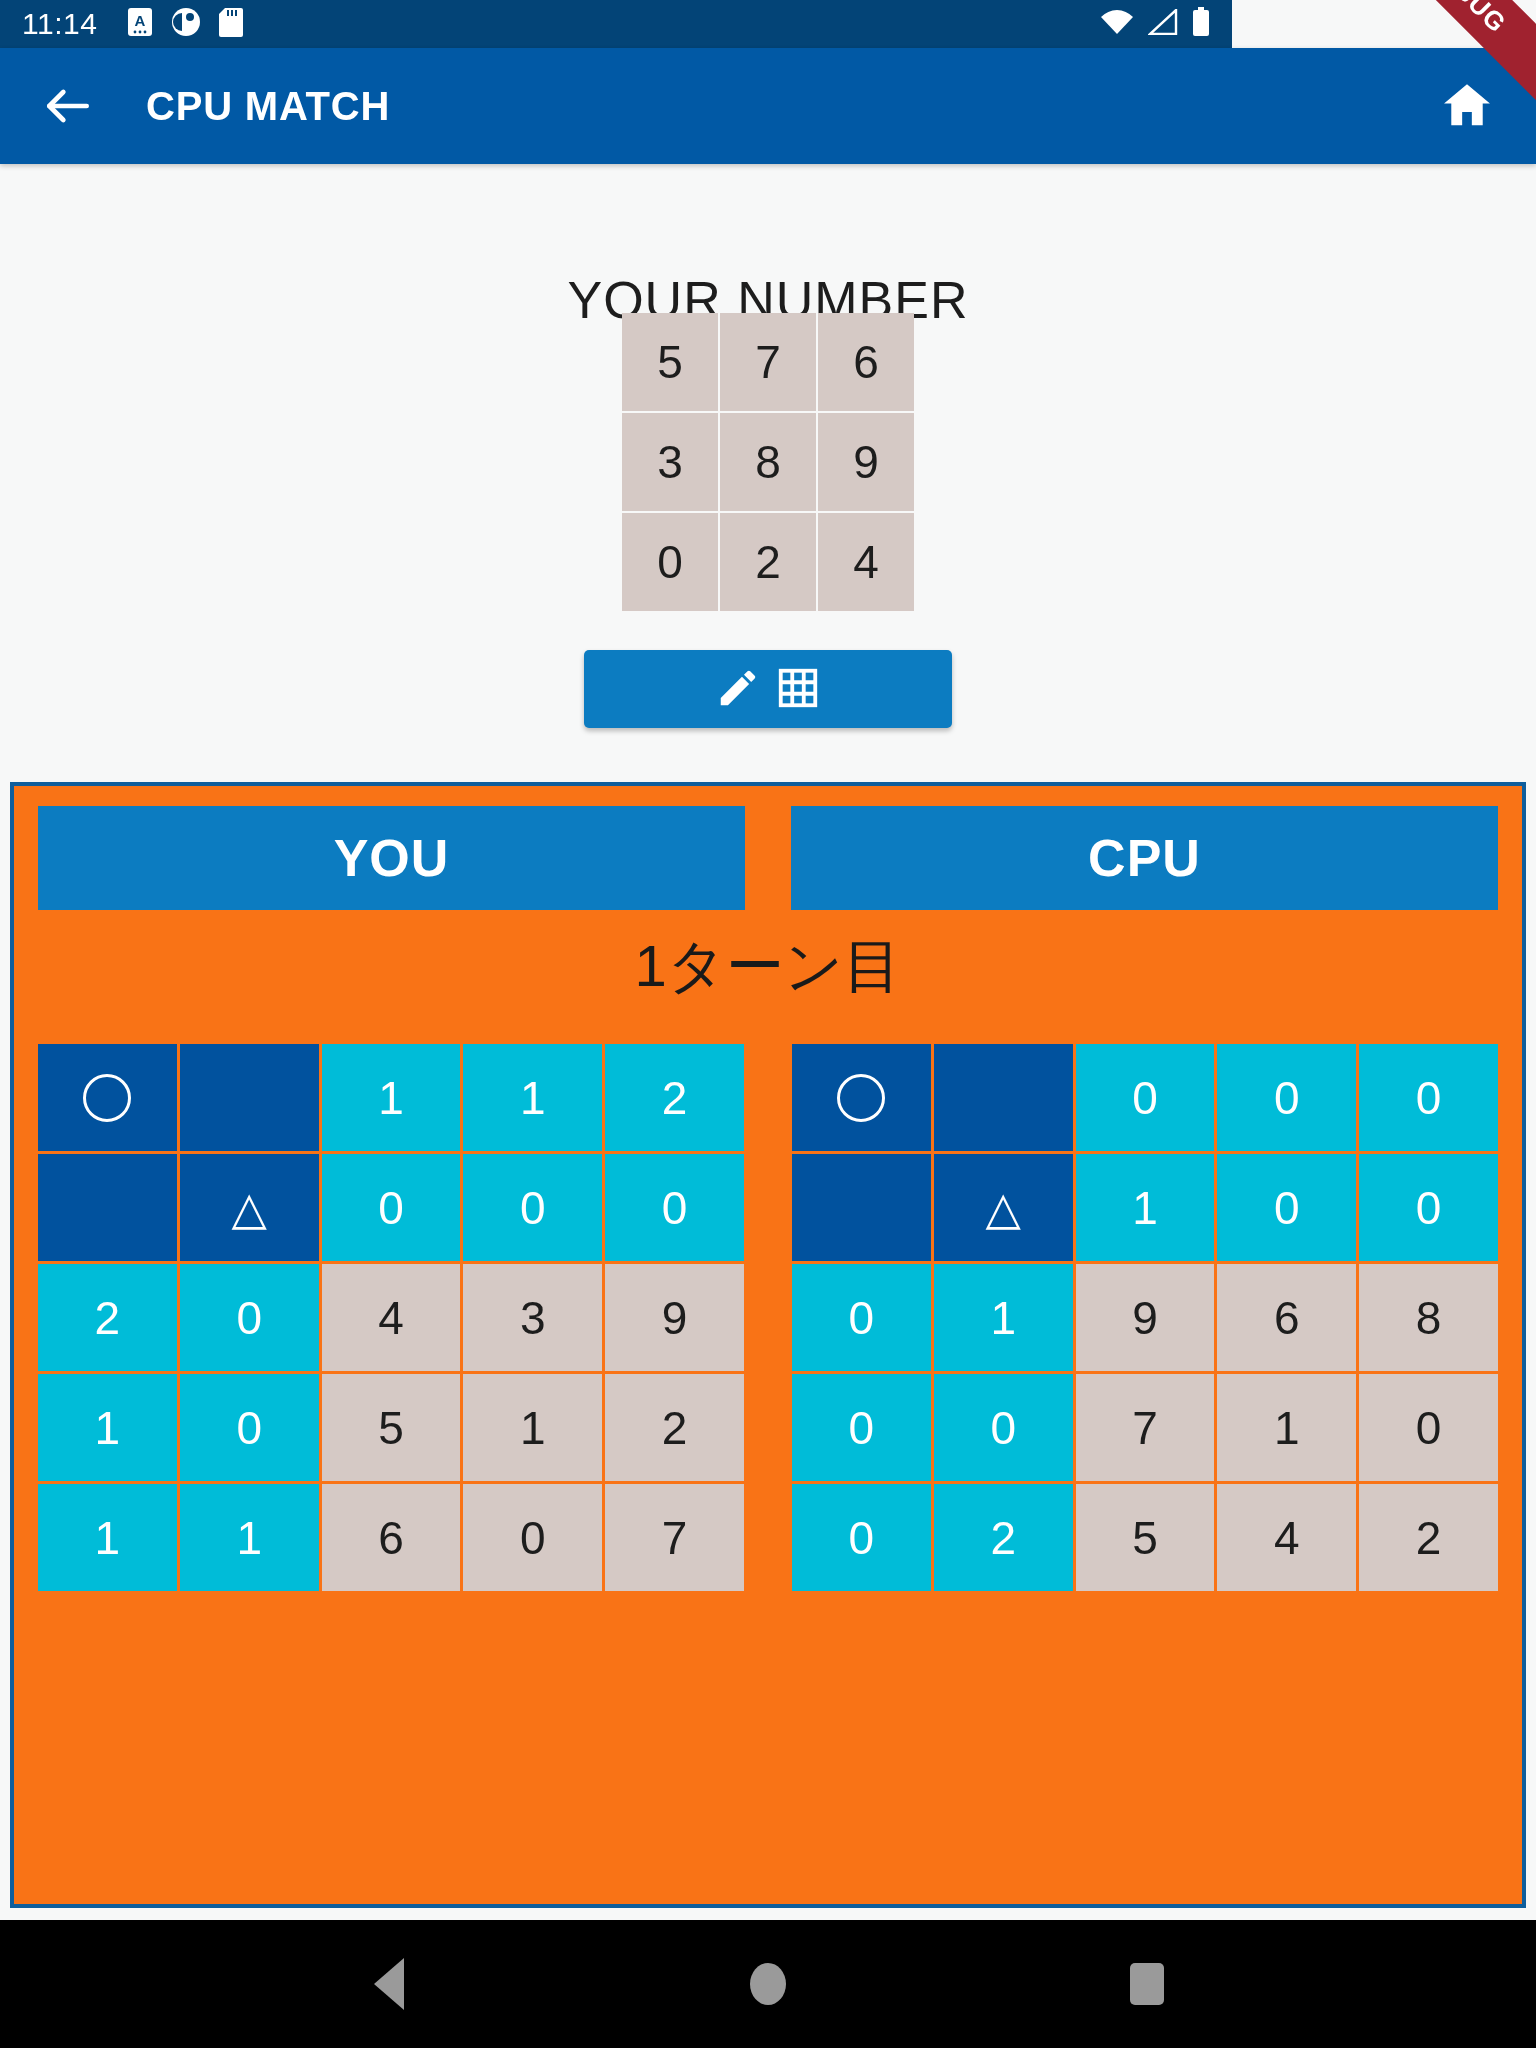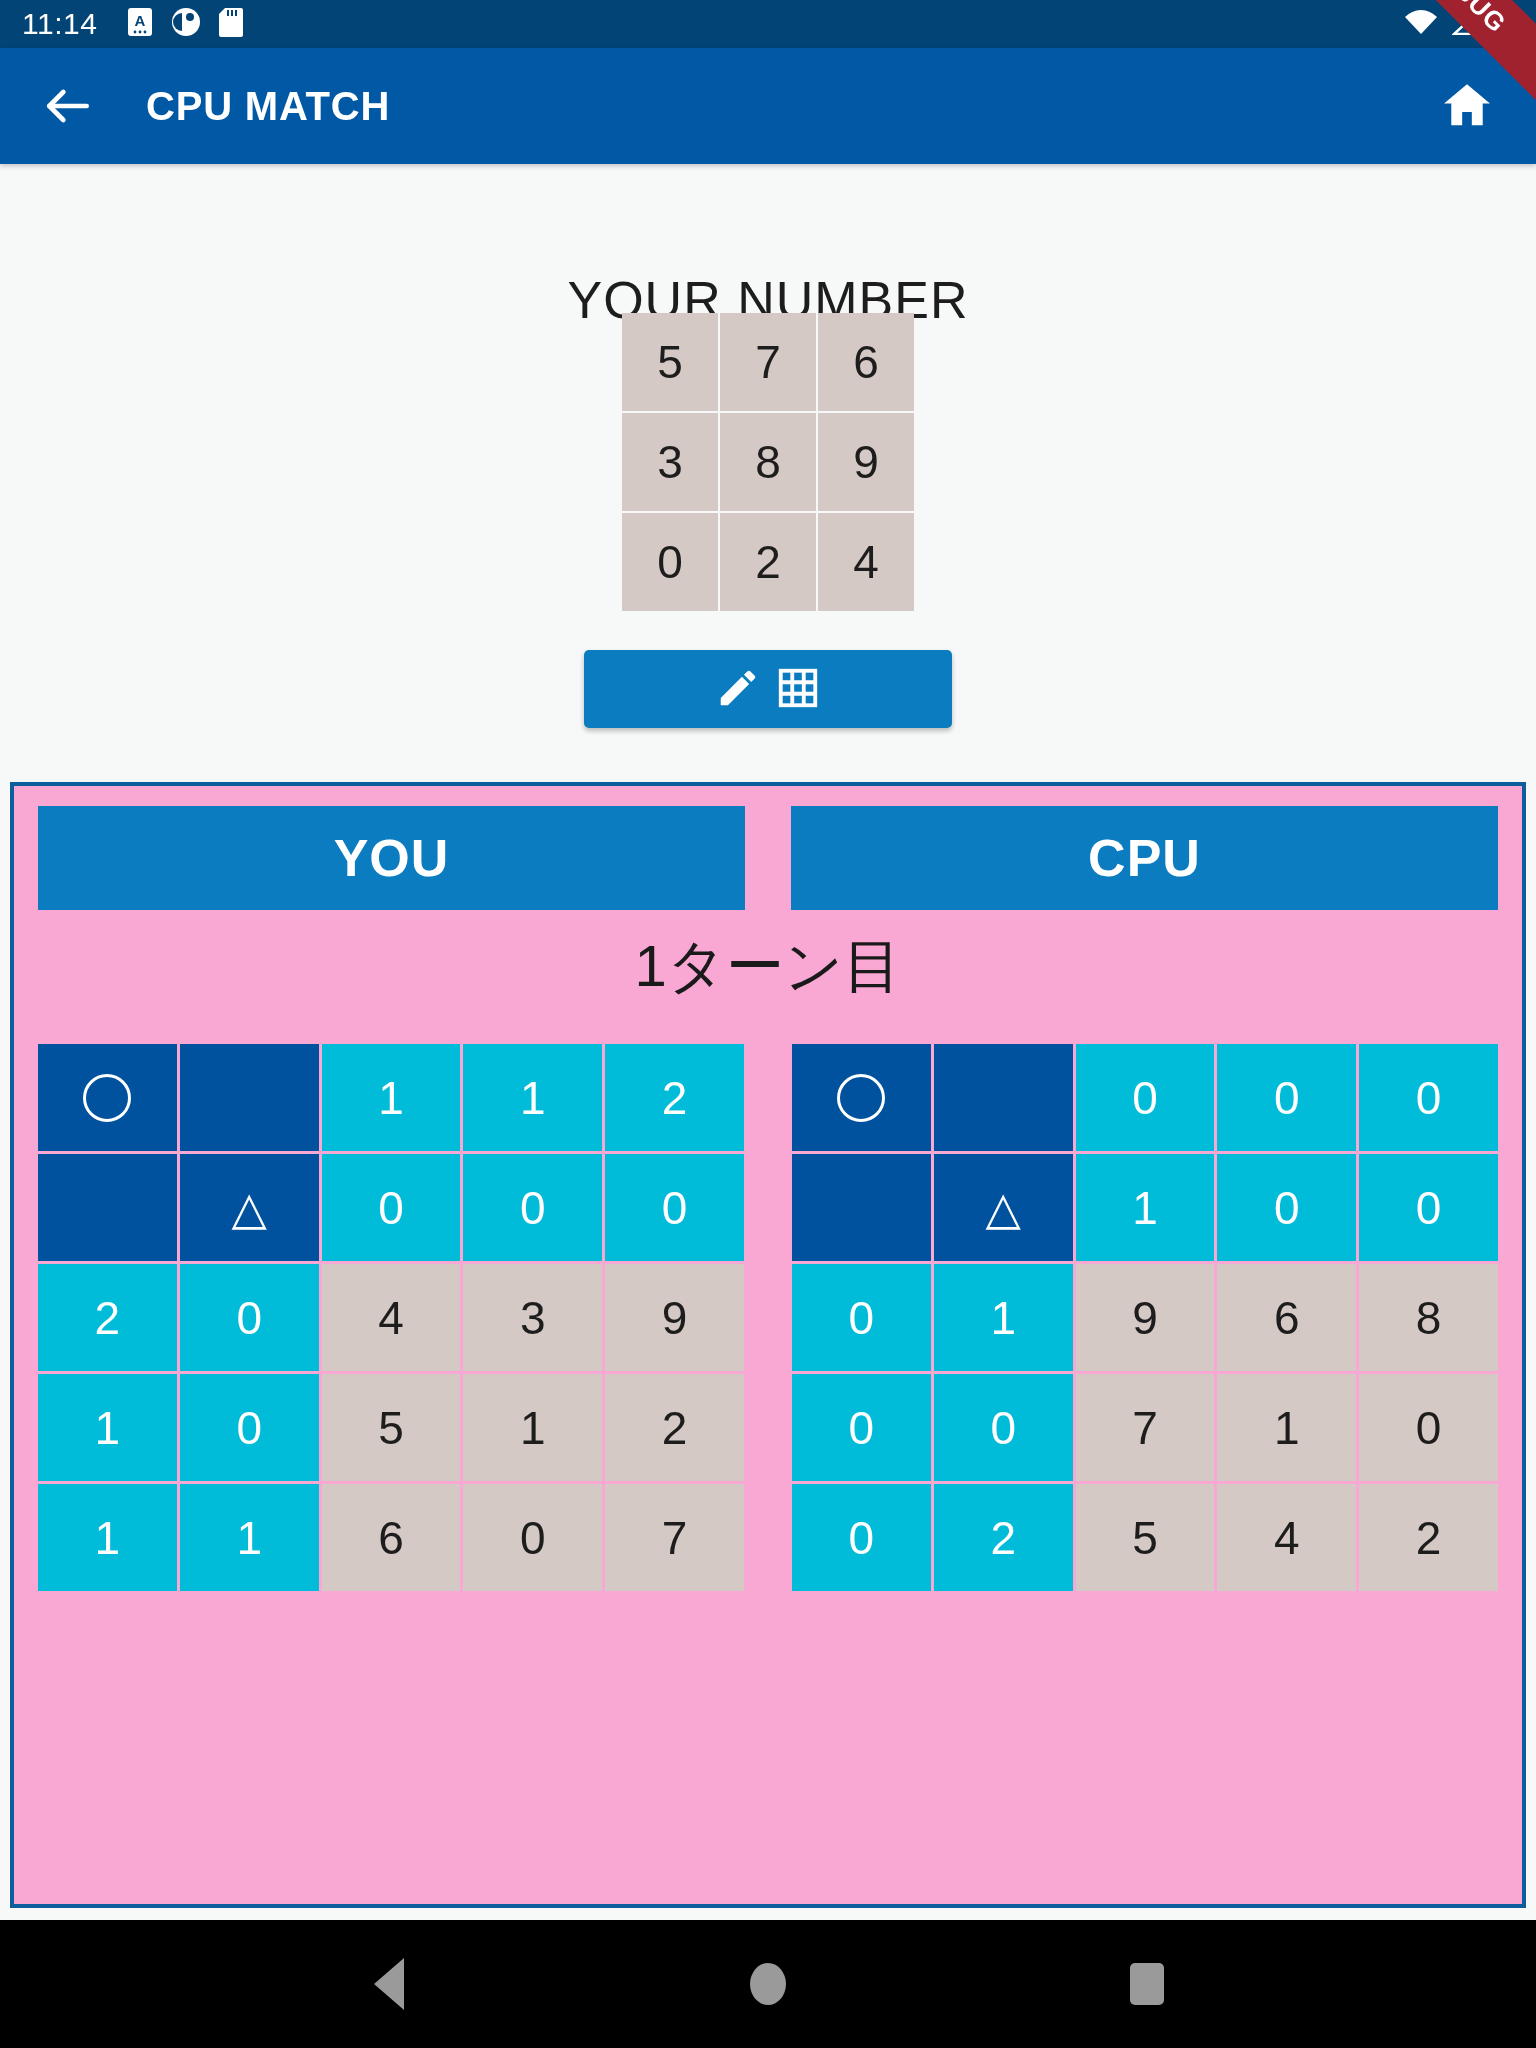--- a/index.html
+++ b/index.html
@@ -12,21 +12,21 @@
   #app {
     position:relative;
     width:1536px; height:2048px;
     background:#f7f8f8;
     overflow:hidden;
   }
 
   
   .statusbar {
     position:absolute; top:0; left:0;
-    width:1536px; height:48px;
+    width:1232px; height:48px;
     background:#034477;
     display:flex; align-items:center;
     padding:0 22px;
     color:#ffffff;
   }
   .status-time {
     font-size:30px; letter-spacing:.5px;
     color:#ffffff; line-height:1;
   }
   .status-left-icons { display:flex; align-items:center; gap:18px; margin-left:30px; }
@@ -92,21 +92,21 @@
     display:flex; align-items:center; justify-content:center; gap:14px;
     cursor:pointer;
     box-shadow:0 3px 5px rgba(0,0,0,.25);
   }
 
   
   .game-box {
     position:absolute; top:782px; left:10px;
     width:1516px; height:1126px;
     border:4px solid #0f5e9c;
-    background:#f9a8d4;
+    background:#f97316;
   }
 
   .side-headers {
     position:absolute; top:20px; left:0; width:100%;
     display:flex; gap:46px; padding:0 24px;
   }
   .side-header {
     flex:1; height:104px;
     background:#0c7cc1;
     display:flex; align-items:center; justify-content:center;

